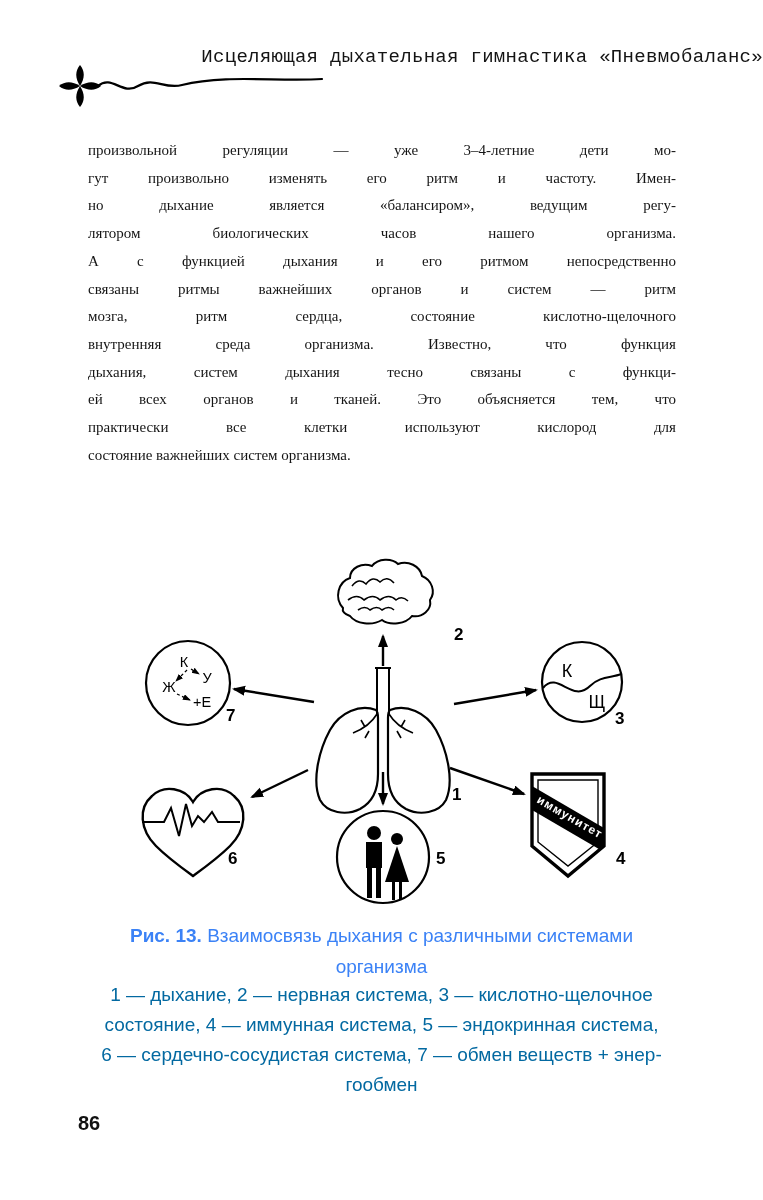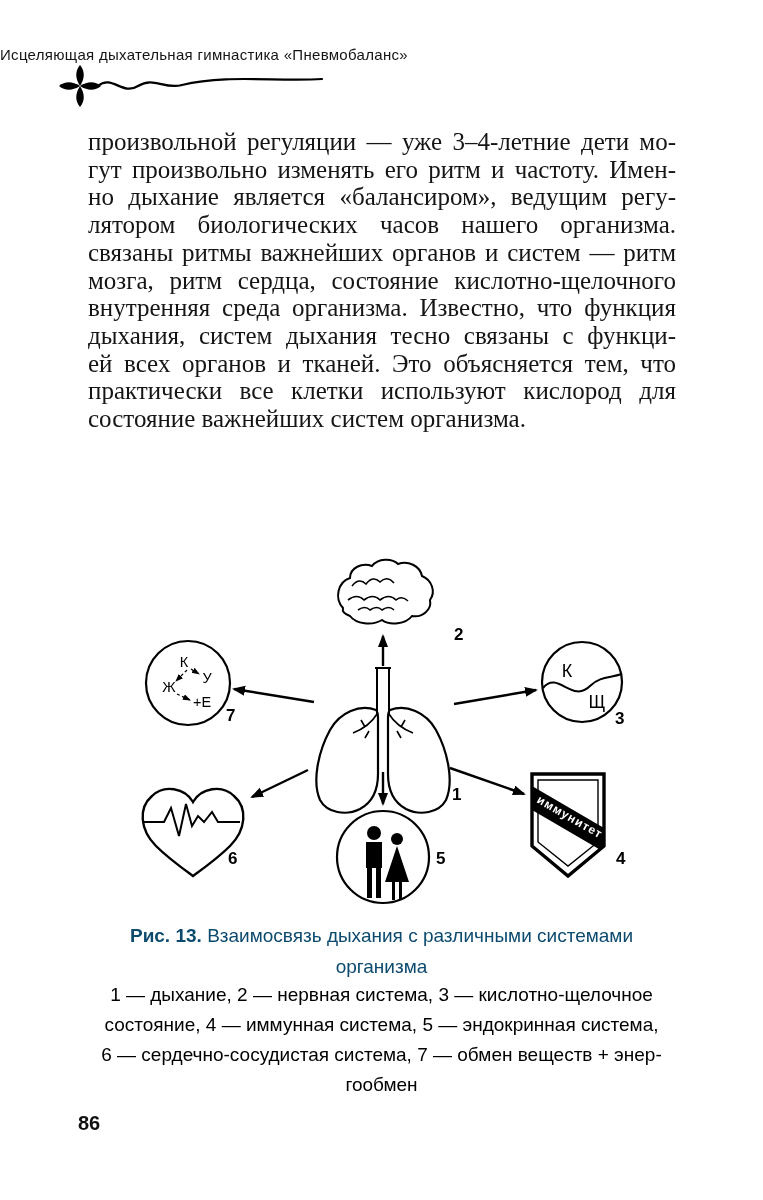--- a/index.html
+++ b/index.html
@@ -6,49 +6,49 @@
   .page{
     position:relative;
     width:763px;height:1200px;
     background:#ffffff;
     color:#111;
     overflow:hidden;
     font-family:"Liberation Serif",serif;
   }
   .running-head{
     position:absolute;top:46px;left:0;width:100%;
-    text-align:left;
-    font-family:Liberation Sans, sans-serif;
-    font-size:15px;letter-spacing:.3px;color:#141414;
+    text-align:right;
+    font-family:Liberation Mono, monospace;
+    font-size:19px;letter-spacing:.3px;color:#141414;
   }
   .ornament{position:absolute;left:50px;top:64px;width:280px;height:44px;}
   .body-text{
-    position:absolute;top:128px;left:88px;width:588px;
-    font-size:25px;line-height:27.7px;color:#151515;
+    position:absolute;top:137px;left:88px;width:588px;
+    font-size:15px;line-height:27.7px;color:#151515;
   }
   .body-text .line{text-align:justify;text-align-last:justify;white-space:normal;}
   .body-text .line.last{text-align:left;text-align-last:auto;}
   .figure-wrap{position:absolute;left:80px;top:550px;width:600px;height:372px;}
   svg text{font-family:"Liberation Sans",sans-serif;fill:#000;}
   svg .num{font-weight:bold;font-size:17px;}
   svg .kletter{font-size:18px;}
   svg .mletter{font-size:14.5px;}
   svg .bandtxt{font-size:12px;font-weight:bold;fill:#fff;letter-spacing:1px;}
   .caption{
     position:absolute;top:920px;left:60px;right:60px;
     text-align:center;
     font-family:"Liberation Sans",sans-serif;
-    font-size:19px;line-height:31px;color:#0c4a6e;
+    font-size:19px;line-height:31px;color:#3b82f6;
   }
   .caption .b{font-weight:bold;}
   .legend{
     position:absolute;top:980px;left:40px;right:40px;
     text-align:center;
     font-family:"Liberation Sans",sans-serif;
-    font-size:19px;line-height:30px;color:#000000;
+    font-size:19px;line-height:30px;color:#0369a1;
   }
   .page-number{
     position:absolute;top:1112px;left:78px;
     font-family:"Liberation Sans",sans-serif;
     font-size:20px;font-weight:bold;color:#111;
   }
 </style>
 </head>
 <body>
 
@@ -64,20 +64,21 @@
       <path d="M30,22 C38,17 45,17 51,22 C45,27 38,27 30,22 Z"></path>
     </g>
     <path d="M48,22 C62,10 72,32 88,22 C104,12 114,26 132,21 C176,10 228,18 272,15" fill="none" stroke="#000" stroke-width="2.2" stroke-linecap="round"></path>
   </svg>
 
   <div class="body-text">
     <div class="line">произвольной регуляции — уже 3–4-летние дети мо-</div>
     <div class="line">гут произвольно изменять его ритм и частоту. Имен-</div>
     <div class="line">но дыхание является «балансиром», ведущим регу-</div>
     <div class="line">лятором биологических часов нашего организма.</div>
+    <div class="line">А с функцией дыхания и его ритмом непосредственно</div>
     <div class="line">связаны ритмы важнейших органов и систем — ритм</div>
     <div class="line">мозга, ритм сердца, состояние кислотно-щелочного</div>
     <div class="line">внутренняя среда организма. Известно, что функция</div>
     <div class="line">дыхания, систем дыхания тесно связаны с функци-</div>
     <div class="line">ей всех органов и тканей. Это объясняется тем, что</div>
     <div class="line">практически все клетки используют кислород для</div>
     <div class="line last">состояние важнейших систем организма.</div>
   </div>
 
   <div class="figure-wrap">

